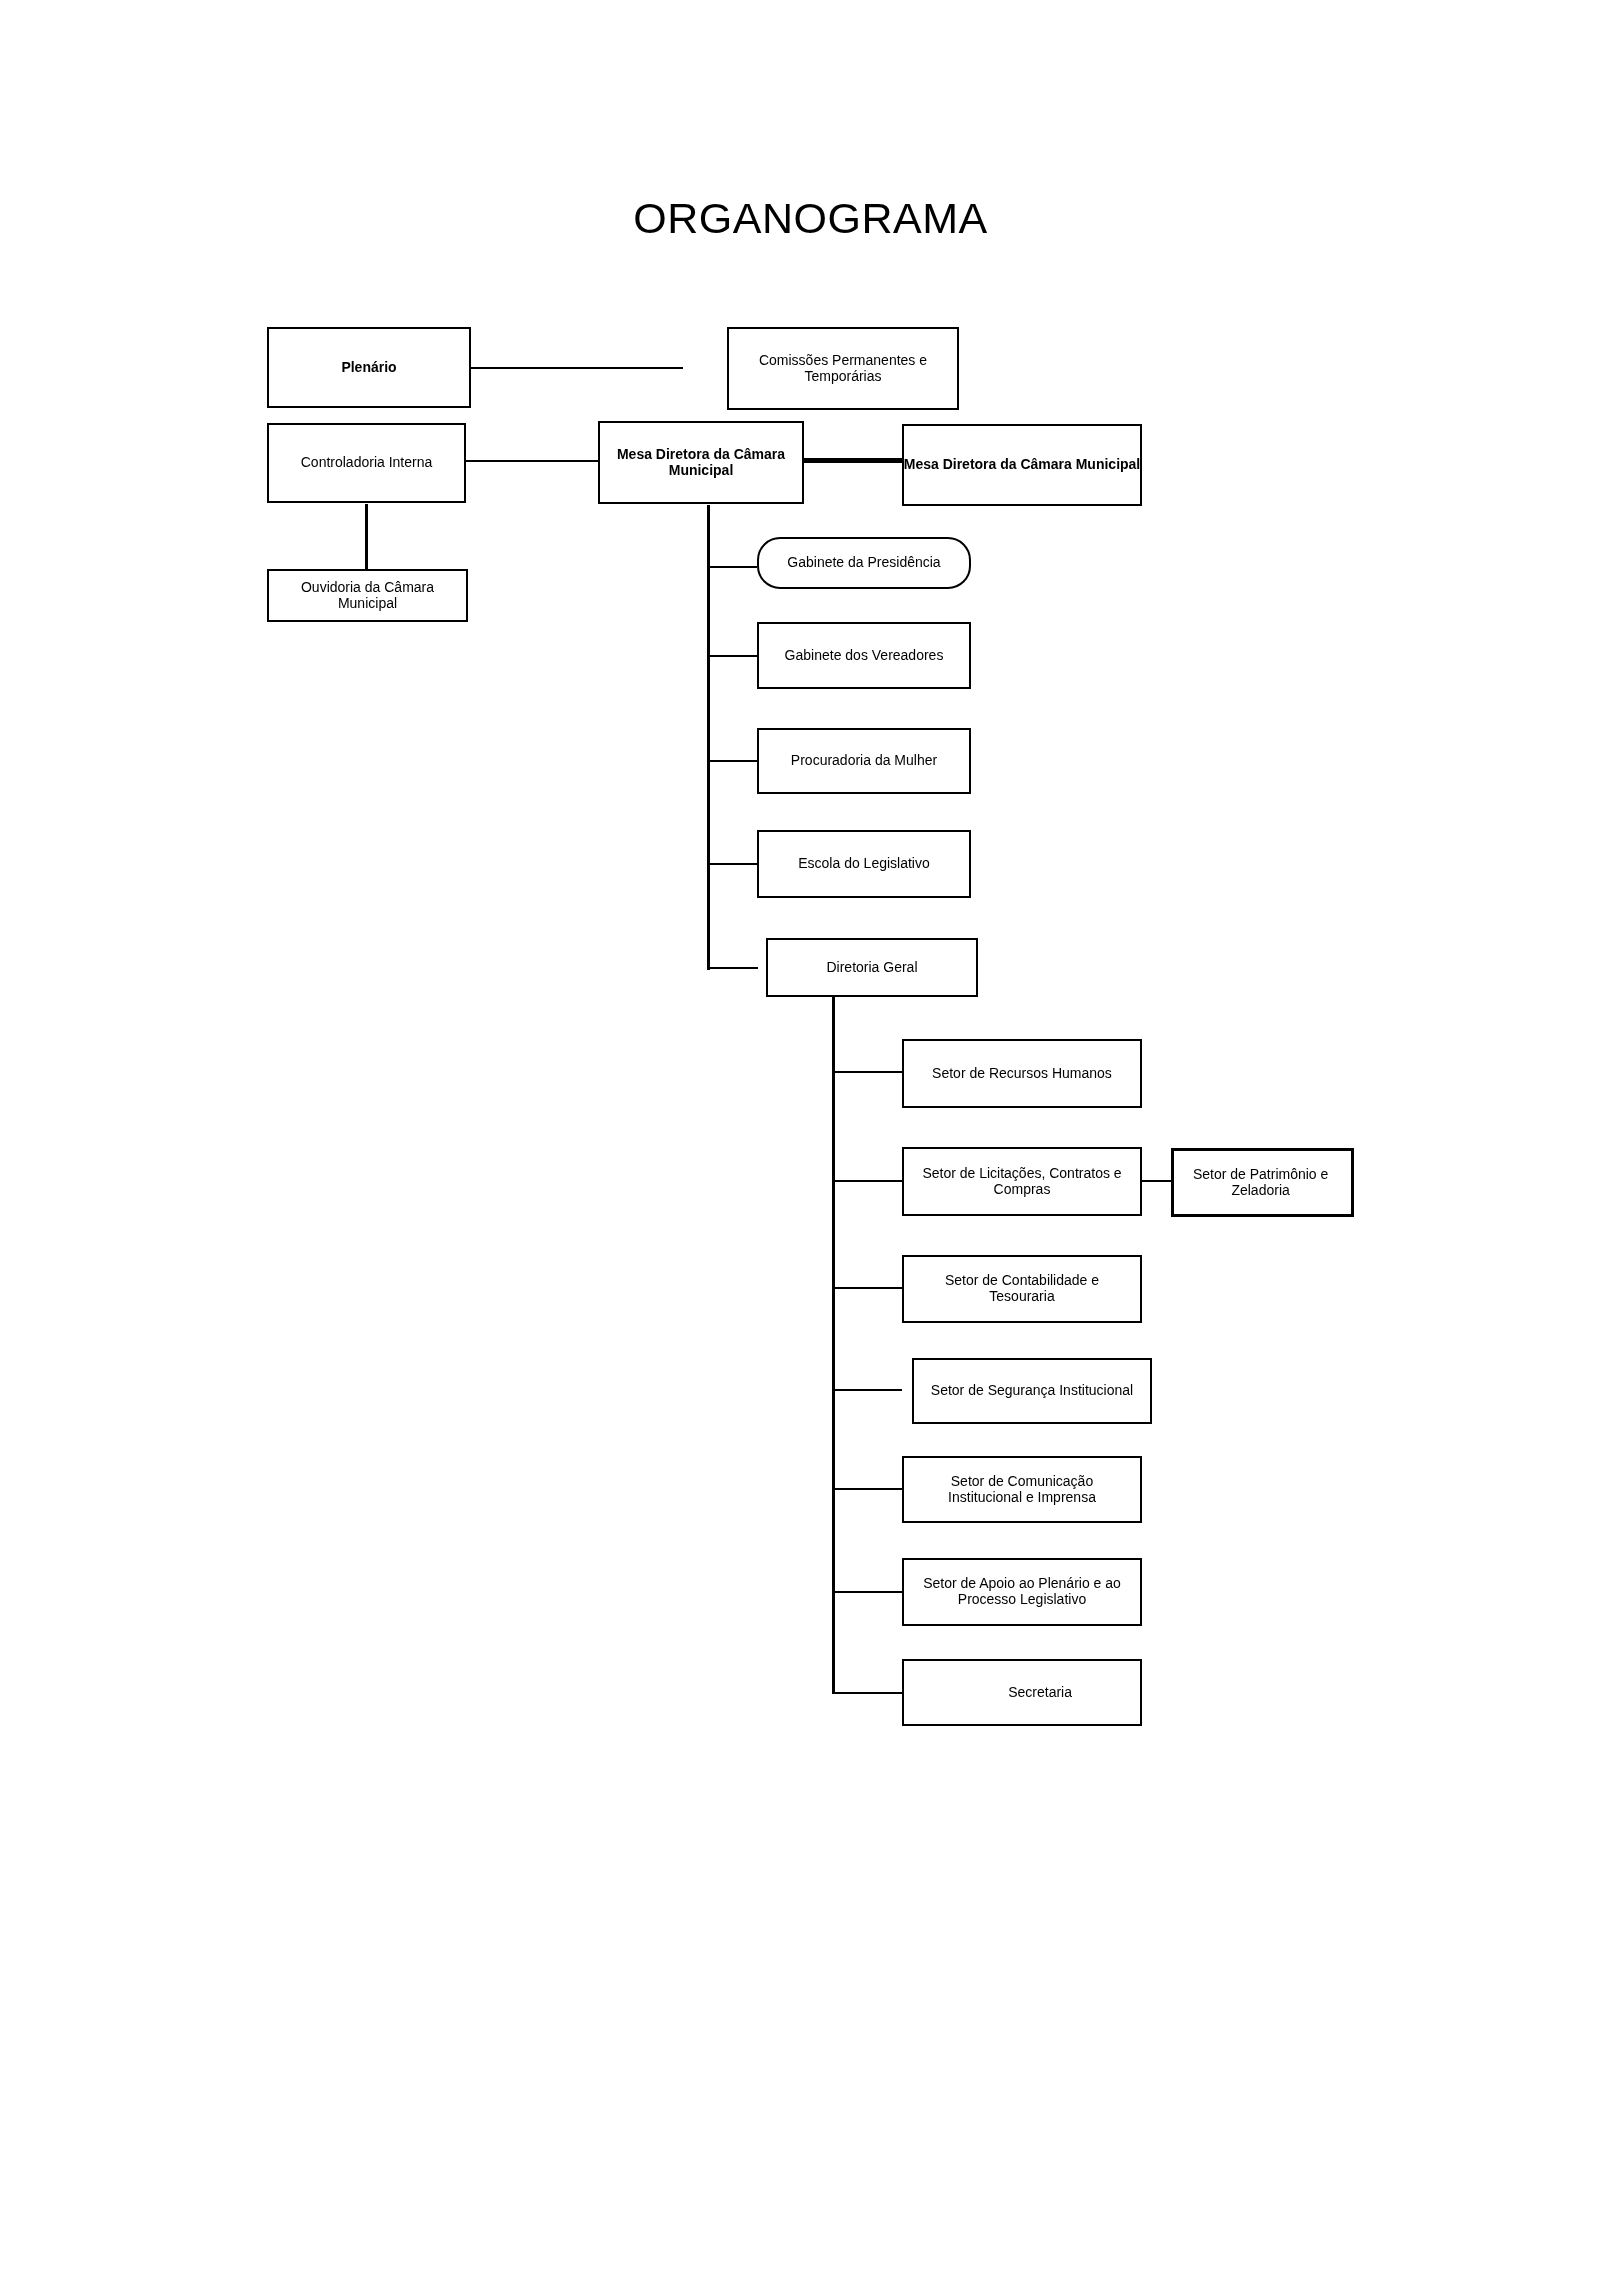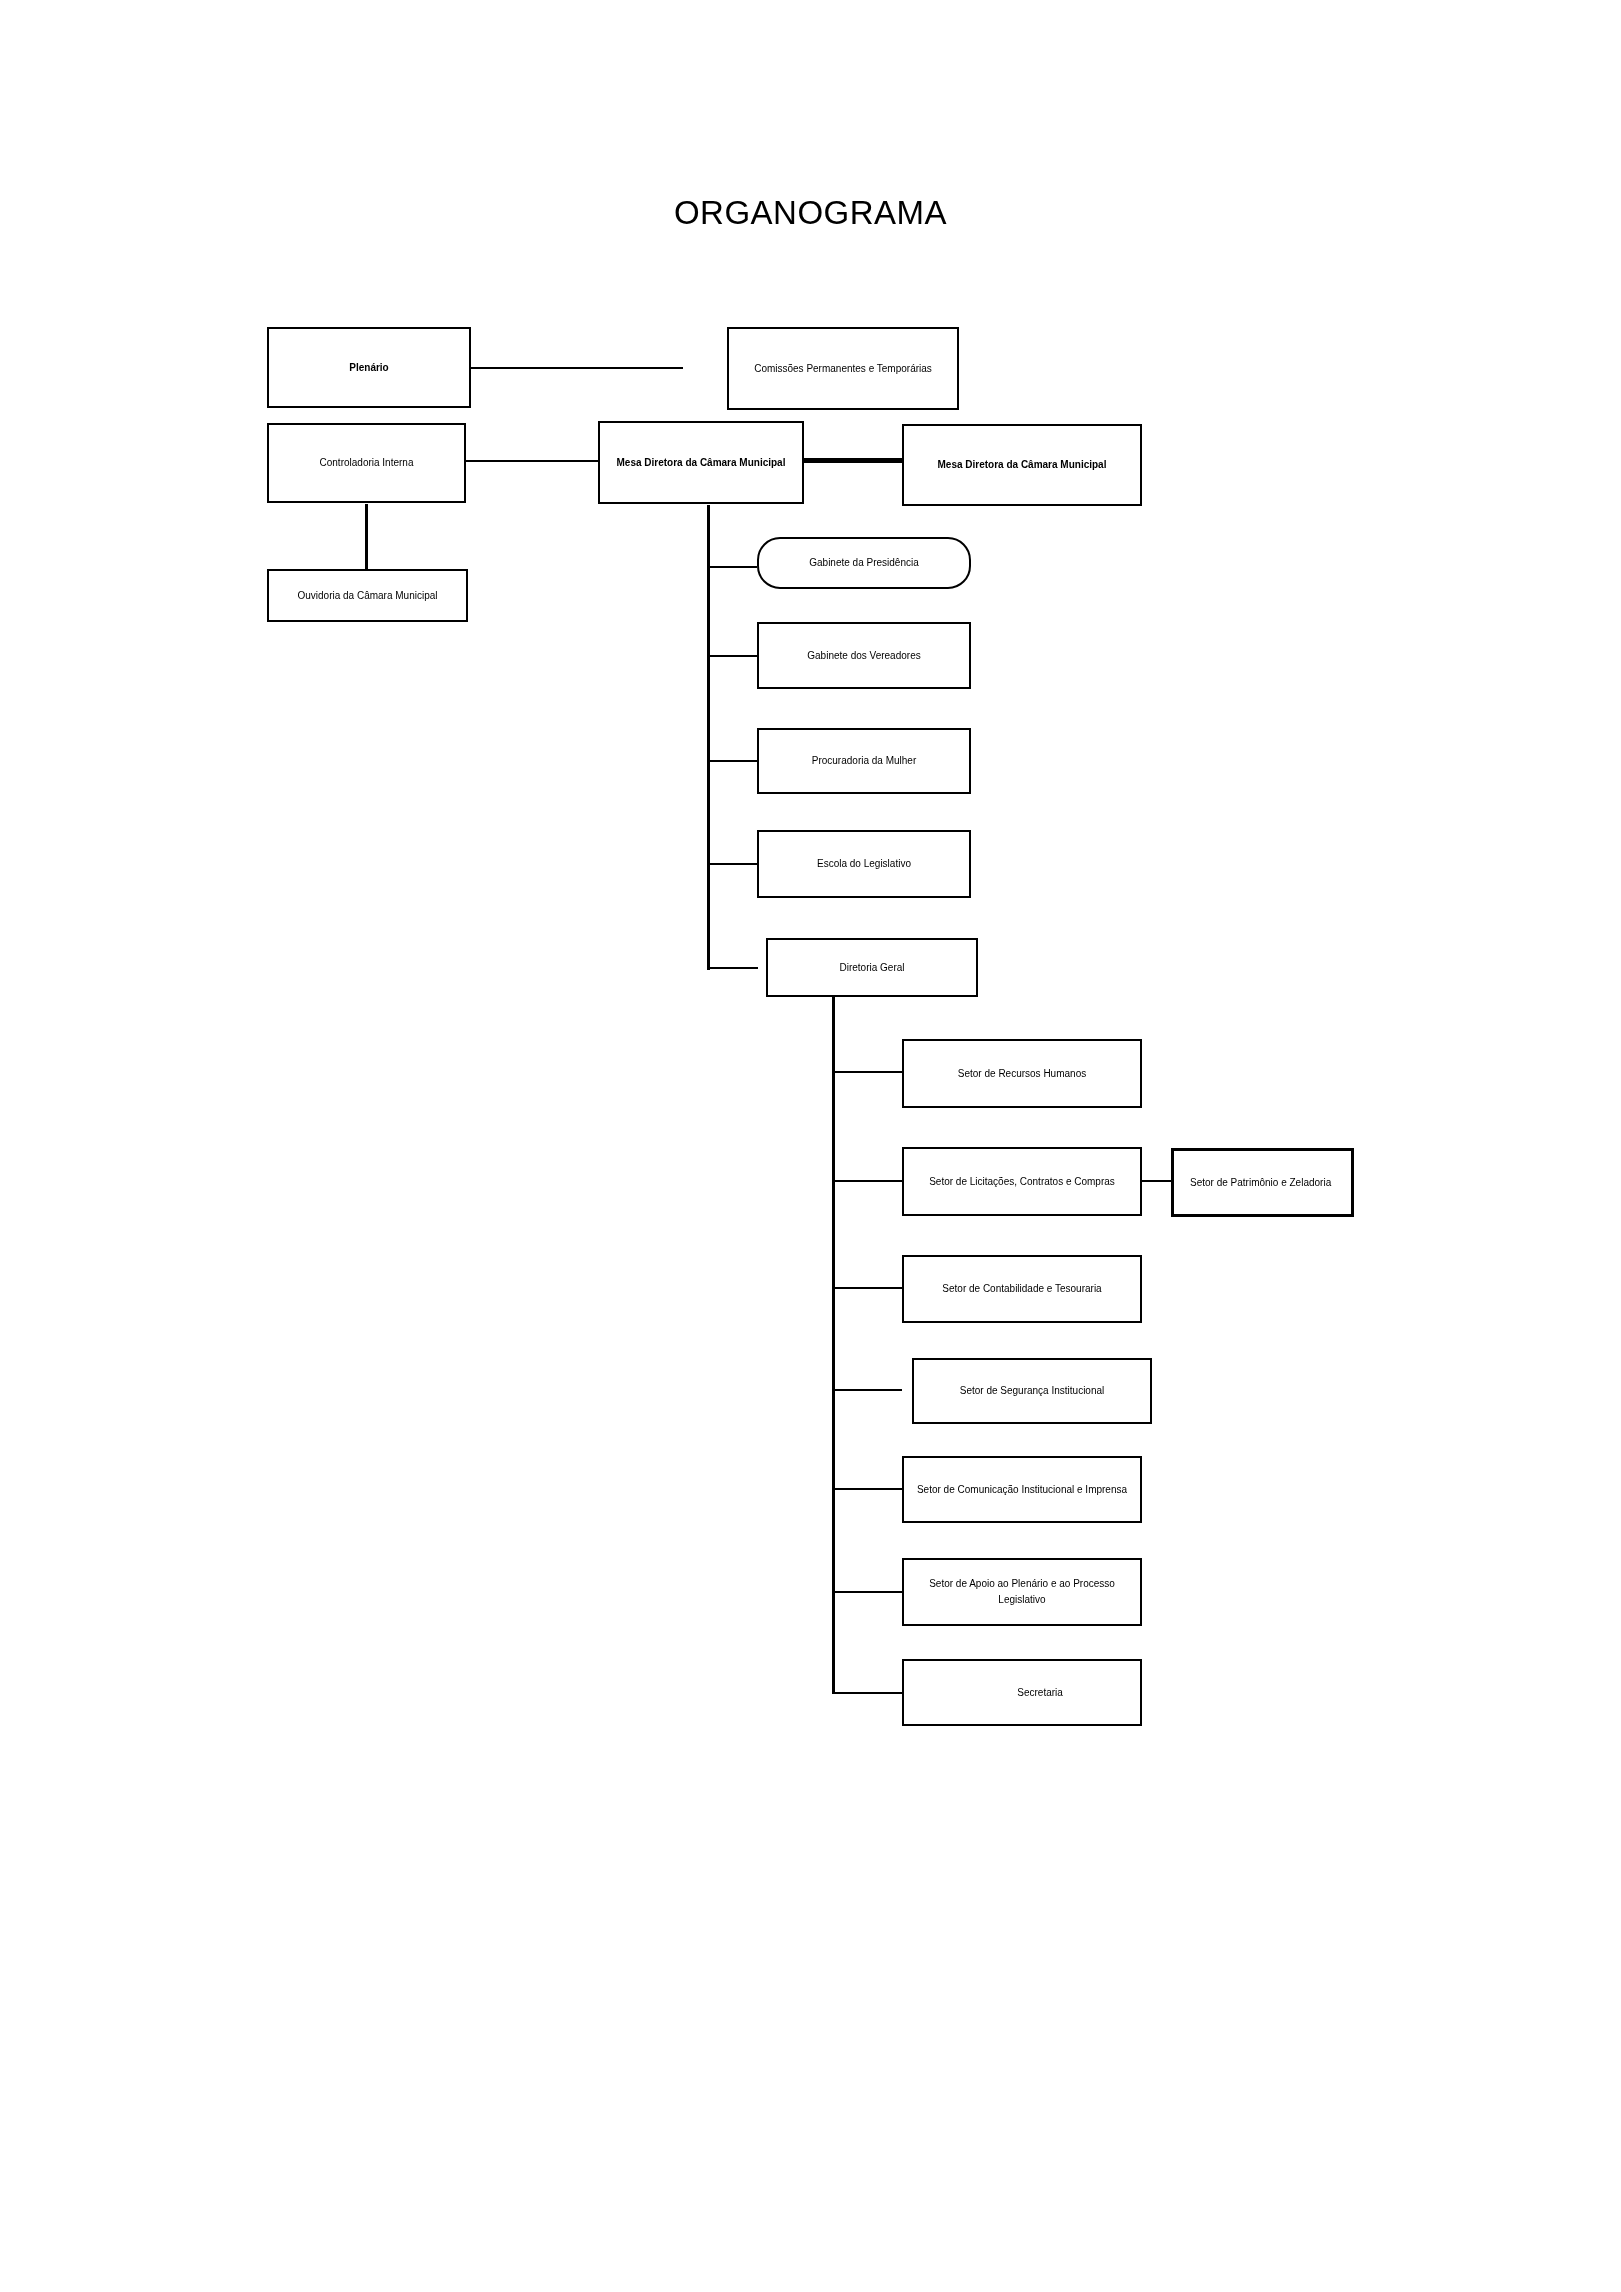--- a/index.html
+++ b/index.html
@@ -12,35 +12,35 @@
     font-family: "Liberation Sans", "DejaVu Sans", sans-serif;
     color: #000000;
     overflow: hidden;
   }
   .title {
     position: absolute;
     left: 0;
     top: 194px;
     width: 100%;
     text-align: center;
-    font-size: 33px;
+    font-size: 43px;
     font-weight: 400;
     letter-spacing: 0.5px;
     color: #000000;
   }
   .node {
     position: absolute;
     box-sizing: border-box;
     background: #ffffff;
     border: 2px solid #000000;
     display: flex;
     align-items: center;
     justify-content: center;
     text-align: center;
-    font-size: 10px;
+    font-size: 14px;
     line-height: 15.7px;
     padding: 3.9px 11.8px;
   }
   .node.bold { font-weight: bold; }
   .node.b3 { border-width: 2.9px; }
   .node.b4 { border-width: 3.9px; }
   .node.nowrap { white-space: nowrap; padding-left: 2px; padding-right: 2px; }
   .line {
     position: absolute;
     background: #000000;

